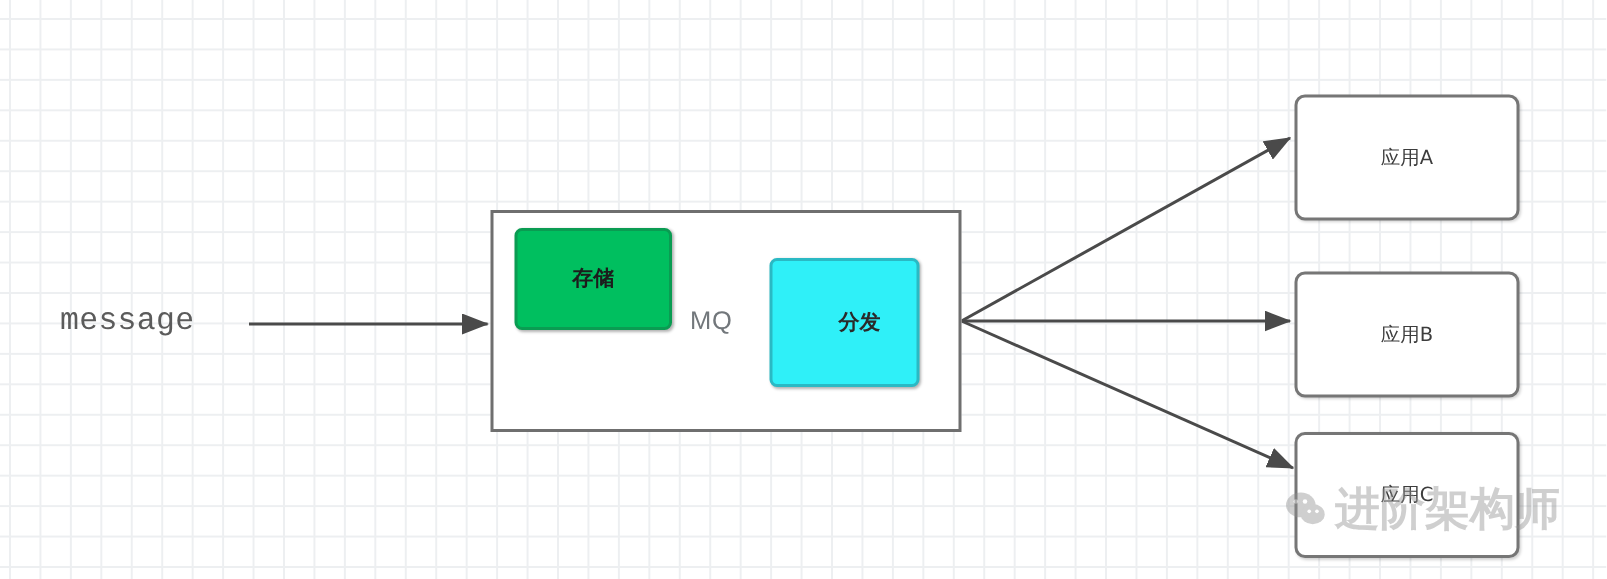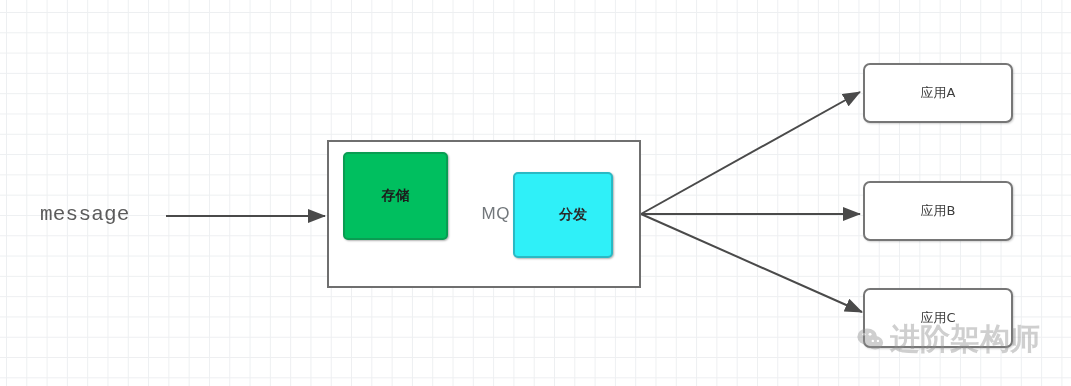--- a/index.html
+++ b/index.html
@@ -47,21 +47,21 @@
     background: #ffffff;
     border: 2px solid #6f6f6f;
     box-sizing: border-box;
   }
 
   .mq-label {
     position: absolute;
     left: 460px;
     top: 204px;
     width: 50px;
-    text-align: right;
+    text-align: left;
     font-size: 17px;
     color: #72777b;
     font-family: "Liberation Sans", sans-serif;
     letter-spacing: 0.5px;
   }
 
   .inner-box {
     position: absolute;
     box-sizing: border-box;
     display: flex;
@@ -71,21 +71,21 @@
     font-weight: bold;
     color: #1c1c1c;
     border-radius: 5px;
     font-family: "DejaVu Sans", sans-serif;
   }
 
   .store-box {
     left: 343px;
     top: 152px;
     width: 105px;
-    height: 88px;
+    height: 68px;
     background: #00bf5f;
     border: 2px solid #0a9c52;
     box-shadow: 1px 1px 2px rgba(0,0,0,0.30);
   }
 
   .dispatch-box {
     left: 513px;
     top: 172px;
     width: 100px;
     height: 86px;
@@ -94,21 +94,21 @@
     color: #2a2a2a;
     box-shadow: 1px 1px 2px rgba(0,0,0,0.30);
     padding-left: 20px;
   }
 
   
   .app-box {
     position: absolute;
     left: 863px;
     width: 150px;
-    height: 60px;
+    height: 84px;
     background: #ffffff;
     border: 2px solid #767676;
     border-radius: 7px;
     box-sizing: border-box;
     display: flex;
     align-items: center;
     justify-content: center;
     font-size: 13px;
     color: #3d3d3d;
     font-family: "DejaVu Sans", sans-serif;

